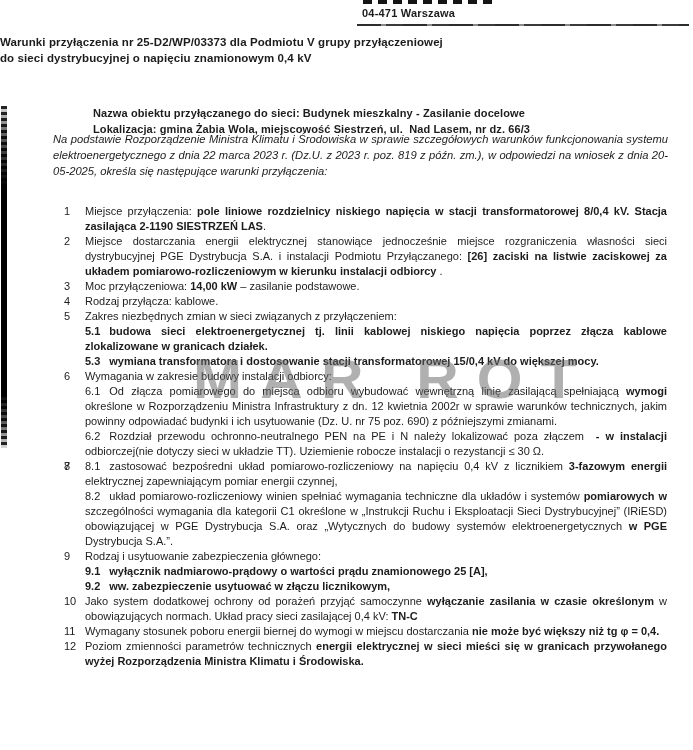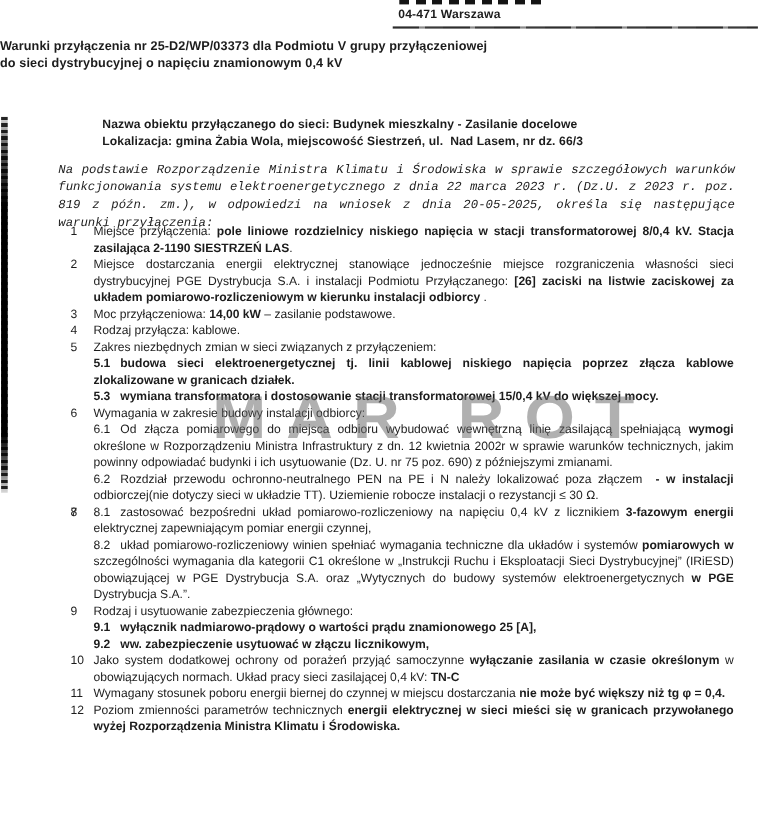--- a/index.html
+++ b/index.html
@@ -36,22 +36,22 @@
     position:absolute;left:0;right:6px;top:34px;text-align:left;
     font-weight:700;font-size:11.5px;line-height:16px;letter-spacing:.1px;
   }
 
   .objinfo{
     position:absolute;left:53px;right:28px;top:106px;
     font-weight:700;font-size:11px;line-height:15.5px;letter-spacing:.1px;margin-left:40px;
   }
 
   .legal{
-    position:absolute;left:53px;right:25px;top:147px;
-    font-style:italic;font-size:11.2px;line-height:16px;text-align:justify;font-family:Liberation Mono, monospace;
+    position:absolute;left:53px;right:25px;top:131px;
+    font-style:italic;font-size:11.2px;line-height:16px;text-align:justify;
   }
 
   .conditions{
     position:absolute;left:65px;right:26px;top:204px;
     font-size:11px;line-height:15px;
   }
   .item{position:relative;margin-left:20px;text-align:justify;}
   .item .num{position:absolute;left:-21px;top:0;width:19px;text-align:left;}
   .item.sub .subnum{display:inline;}
   .gap{display:inline-block;width:9px;}
@@ -99,19 +99,19 @@
       <div class="item sub"><span class="subnum">6.1</span><span class="gap"></span><span><span>Od złącza pomiarowego do miejsca odbioru wybudować wewnętrzną linię zasilającą spełniającą </span><span class="b">wymogi</span><span> określone w Rozporządzeniu Ministra Infrastruktury z dn. 12 kwietnia 2002r w sprawie warunków technicznych, jakim powinny odpowiadać budynki i ich usytuowanie (Dz. U. nr 75 poz. 690) z późniejszymi zmianami.</span></span></div>
       <div class="item sub"><span class="subnum">6.2</span><span class="gap"></span><span><span>Rozdział przewodu ochronno-neutralnego PEN na PE i N należy lokalizować poza złączem&nbsp; </span><span class="b">- w instalacji</span><span> odbiorczej(nie dotyczy sieci w układzie TT). Uziemienie robocze instalacji o rezystancji ≤ 30 Ω.</span></span></div>
       <div class="item"><span class="num">7</span></div>
       <div class="item"><span class="num">8</span></div>
       <div class="item sub"><span class="subnum">8.1</span><span class="gap"></span><span><span>zastosować bezpośredni układ pomiarowo-rozliczeniowy na napięciu 0,4 kV z licznikiem </span><span class="b">3-fazowym energii</span><span> elektrycznej zapewniającym pomiar energii czynnej,</span></span></div>
       <div class="item sub"><span class="subnum">8.2</span><span class="gap"></span><span><span>układ pomiarowo-rozliczeniowy winien spełniać wymagania techniczne dla układów i systemów </span><span class="b">pomiarowych w</span><span> szczególności wymagania dla kategorii C1 określone w „Instrukcji Ruchu i Eksploatacji Sieci Dystrybucyjnej” (IRiESD) obowiązującej w PGE Dystrybucja S.A. oraz „Wytycznych do budowy systemów elektroenergetycznych </span><span class="b">w PGE</span><span> Dystrybucja S.A.”.</span></span></div>
       <div class="item"><span class="num">9</span><span><span>Rodzaj i usytuowanie zabezpieczenia głównego:</span></span></div>
       <div class="item sub"><span class="subnum b">9.1</span><span class="gap"></span><span><span class="b">wyłącznik nadmiarowo-prądowy o wartości prądu znamionowego 25 [A],</span></span></div>
       <div class="item sub"><span class="subnum b">9.2</span><span class="gap"></span><span><span class="b">ww. zabezpieczenie usytuować w złączu licznikowym,</span></span></div>
       <div class="item"><span class="num">10</span><span><span>Jako system dodatkowej ochrony od porażeń przyjąć samoczynne </span><span class="b">wyłączanie zasilania w czasie określonym</span><span> w obowiązujących normach. Układ pracy sieci zasilającej 0,4 kV: </span><span class="b">TN-C</span></span></div>
-      <div class="item"><span class="num">11</span><span><span>Wymagany stosunek poboru energii biernej do czynnej w miejscu dostarczania </span><span class="b">nie może być większy niż tg φ = 0,4.</span></span></div>
+      <div class="item"><span class="num">11</span><span><span>Wymagany stosunek poboru energii biernej do wymogi w miejscu dostarczania </span><span class="b">nie może być większy niż tg φ = 0,4.</span></span></div>
       <div class="item"><span class="num">12</span><span><span>Poziom zmienności parametrów technicznych </span><span class="b">energii elektrycznej w sieci mieści się w granicach przywołanego wyżej Rozporządzenia Ministra Klimatu i Środowiska.</span></span></div>
     </div>
 
   <div class="watermark">MAR ROT</div>
 
 </div>
 
 </body></html>

